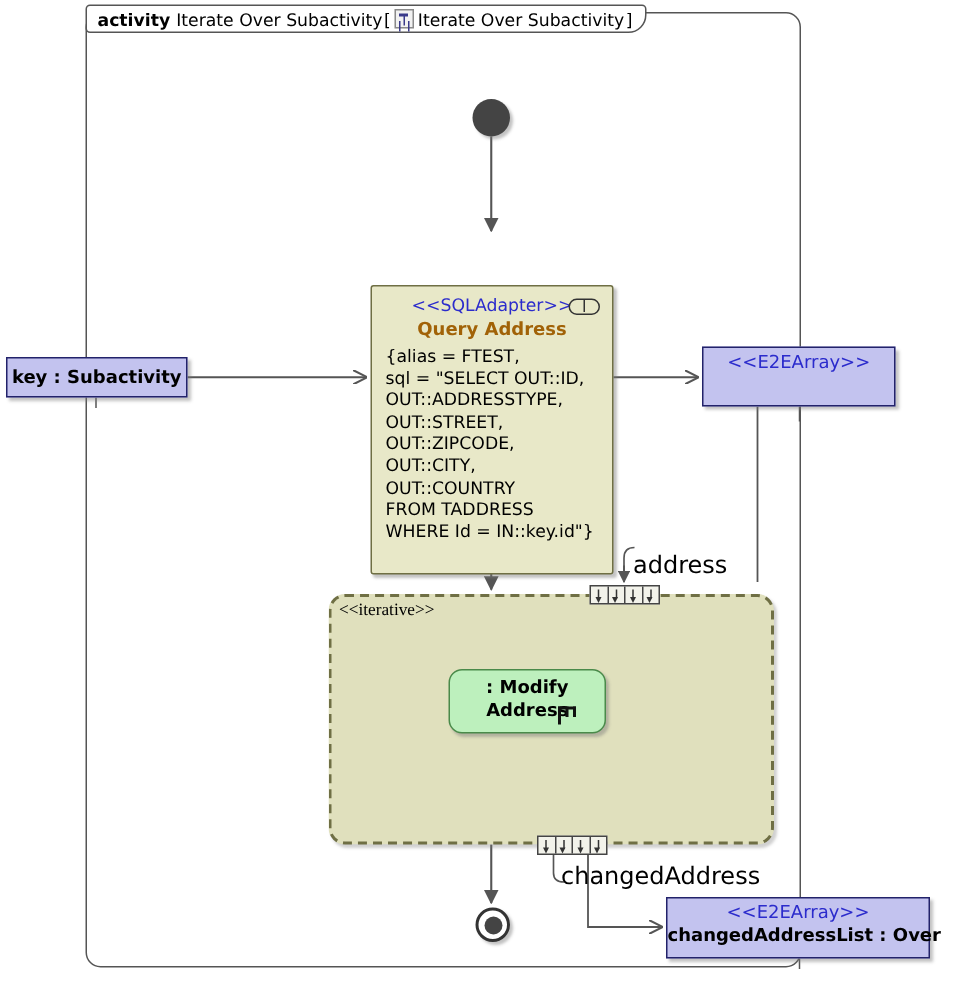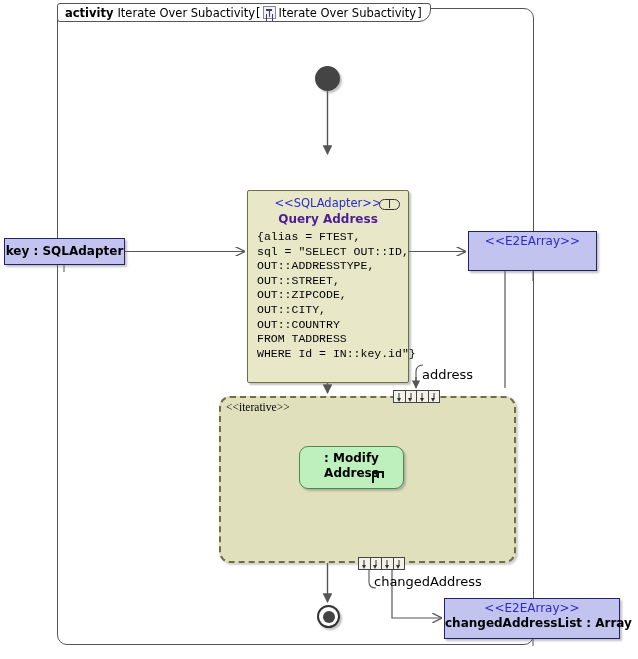--- a/index.html
+++ b/index.html
@@ -130,30 +130,29 @@
     color: #2b2bcc;
     font-size: 11.5px;
     text-align: center;
     line-height: 15px;
   }
   #node-sql .title {
     font-weight: bold;
     font-size: 12px;
     text-align: center;
     line-height: 17px;
-    color: #4c1d95;
+    color: #a16207;
   }
   #node-sql .body {
     font-size: 11.5px;
     line-height: 14.6px;
     color: #000000;
     padding-left: 9px;
     padding-top: 2px;
     white-space: pre;
-    font-family: Liberation Mono, monospace;
   }
   #adapter-icon {
     position: absolute;
     right: 8px; top: 8px;
     width: 21px; height: 11px;
     border: 1.5px solid #333333;
     border-radius: 6px;
     box-sizing: border-box;
     background: #e8e8c8;
   }
@@ -235,21 +234,21 @@
     margin-left: -2.5px;
     width: 0; height: 0;
     border-left: 2.5px solid transparent;
     border-right: 2.5px solid transparent;
     border-top: 4px solid #333333;
   }
   #exp-top   { left: 393px; top: 390px; width: 47px; }
   #exp-bottom{ left: 358px; top: 557px; width: 47px; }
 
   .pinlabel {
-    font-size: 13px;
+    font-size: 16px;
     color: #000000;
     white-space: nowrap;
     z-index: 5;
   }
   #label-address       { left: 422px; top: 367px; }
   #label-changedaddress{ left: 374px; top: 574px; }
 
   
   #initial-node {
     left: 315px; top: 66px;
@@ -325,21 +324,21 @@
     <span>Iterate Over Subactivity</span>
     <span class="brk">[</span>
     <span class="mini-icon"></span>
     <span>Iterate Over Subactivity</span>
     <span class="brk">]</span>
   </div>
 
   <div class="abs" id="initial-node"></div>
 
   <div class="abs objnode" id="node-key">
-    <div class="nm">key : SQLAdapter</div>
+    <div class="nm">key : Subactivity</div>
   </div>
 
   <div class="abs" id="node-sql">
     <div class="stereo">&lt;&lt;SQLAdapter&gt;&gt;</div>
     <div class="title">Query  Address</div>
     <div class="body">{alias = FTEST,
 sql = "SELECT OUT::ID,
 OUT::ADDRESSTYPE,
 OUT::STREET,
 OUT::ZIPCODE,
@@ -380,16 +379,16 @@
     <span></span>
     <span></span>
     <span></span>
   </div>
   <div class="abs pinlabel" id="label-changedaddress">changedAddress</div>
 
   <div class="abs" id="final-node"></div>
 
   <div class="abs objnode" id="node-changedlist">
     <div class="stereo">&lt;&lt;E2EArray&gt;&gt;</div>
-    <div class="nm">changedAddressList : Array</div>
+    <div class="nm">changedAddressList : Over</div>
   </div>
 
 </div>
 
 </body></html>

